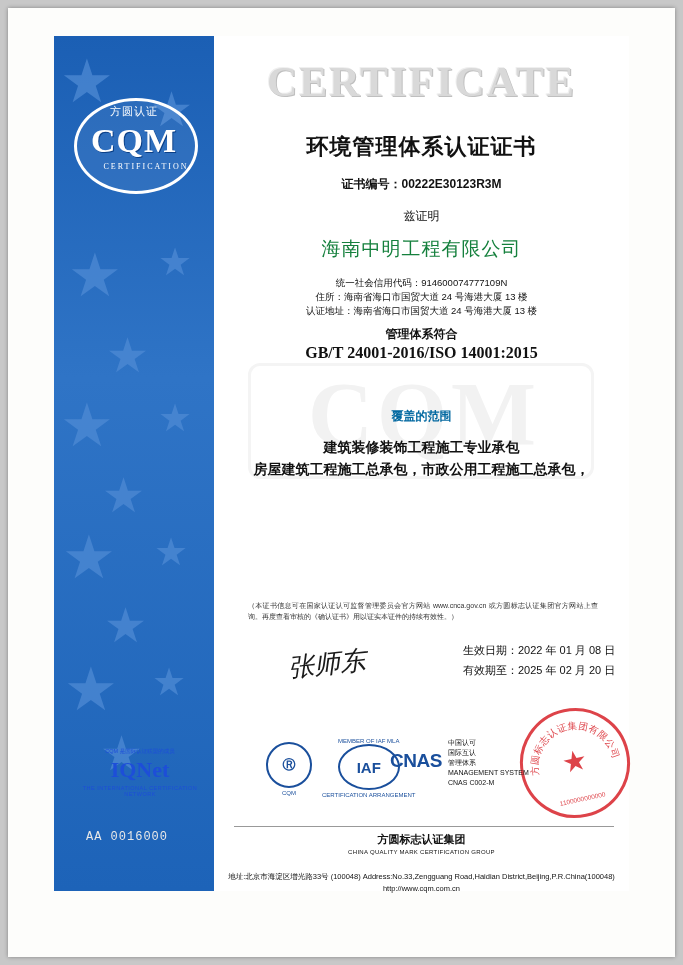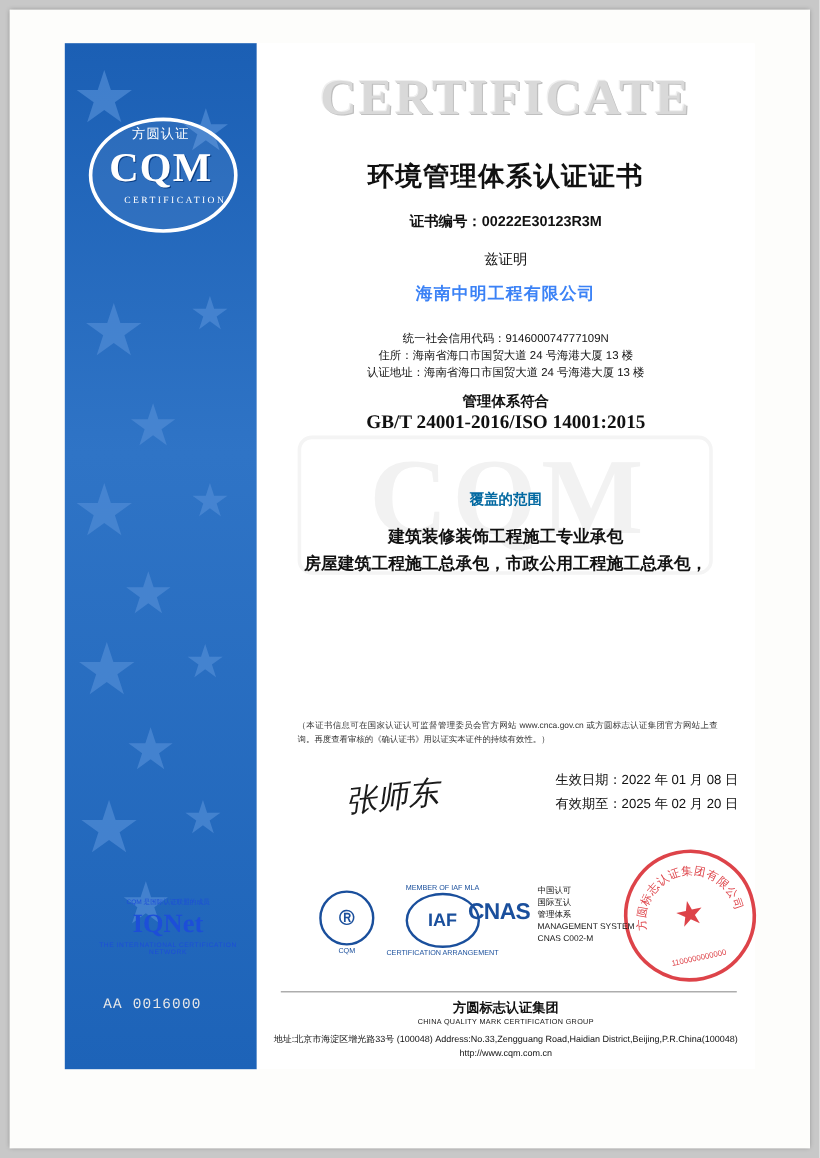--- a/index.html
+++ b/index.html
@@ -89,21 +89,21 @@
     position:absolute;left:206px;top:168px;width:415px;text-align:center;
     font-size:12px;color:#111;font-weight:bold;
   }
   .hereby{
     position:absolute;left:206px;top:200px;width:415px;text-align:center;
     font-size:12px;color:#111;
   }
   .company{
     position:absolute;left:206px;top:228px;width:415px;text-align:center;
     font-family:"DejaVu Sans", sans-serif;
-    font-size:14px;font-weight:bold;color:#3b82f6;letter-spacing:1px;
+    font-size:19px;font-weight:normal;color:#15803d;letter-spacing:1px;
   }
   .meta{
     position:absolute;left:206px;top:268px;width:415px;text-align:center;
     font-size:9.5px;color:#111;line-height:14px;
   }
   .std-label{
     position:absolute;left:206px;top:318px;width:415px;text-align:center;
     font-size:12px;font-weight:bold;color:#111;
   }
   .std-value{
@@ -197,21 +197,21 @@
   
   .footline{
     position:absolute;left:226px;top:818px;width:380px;height:1px;background:#999;
   }
   .footer{
     position:absolute;left:206px;top:824px;width:415px;text-align:center;
     color:#111;
   }
   .footer .f1{font-size:11px;font-weight:bold;}
   .footer .f2{font-size:6px;letter-spacing:.3px;margin-top:2px;}
-  .footer .f3{font-size:7.5px;margin-top:6px;}
+  .footer .f3{font-size:7.5px;margin-top:17px;}
   .footer .f4{font-size:7.5px;margin-top:2px;}
   .serial{
     position:absolute;left:78px;top:822px;
     font-family:"Liberation Mono", monospace;
     font-size:12px;color:#e8e8e8;letter-spacing:1px;
   }
 </style>
 </head>
 <body>
 

